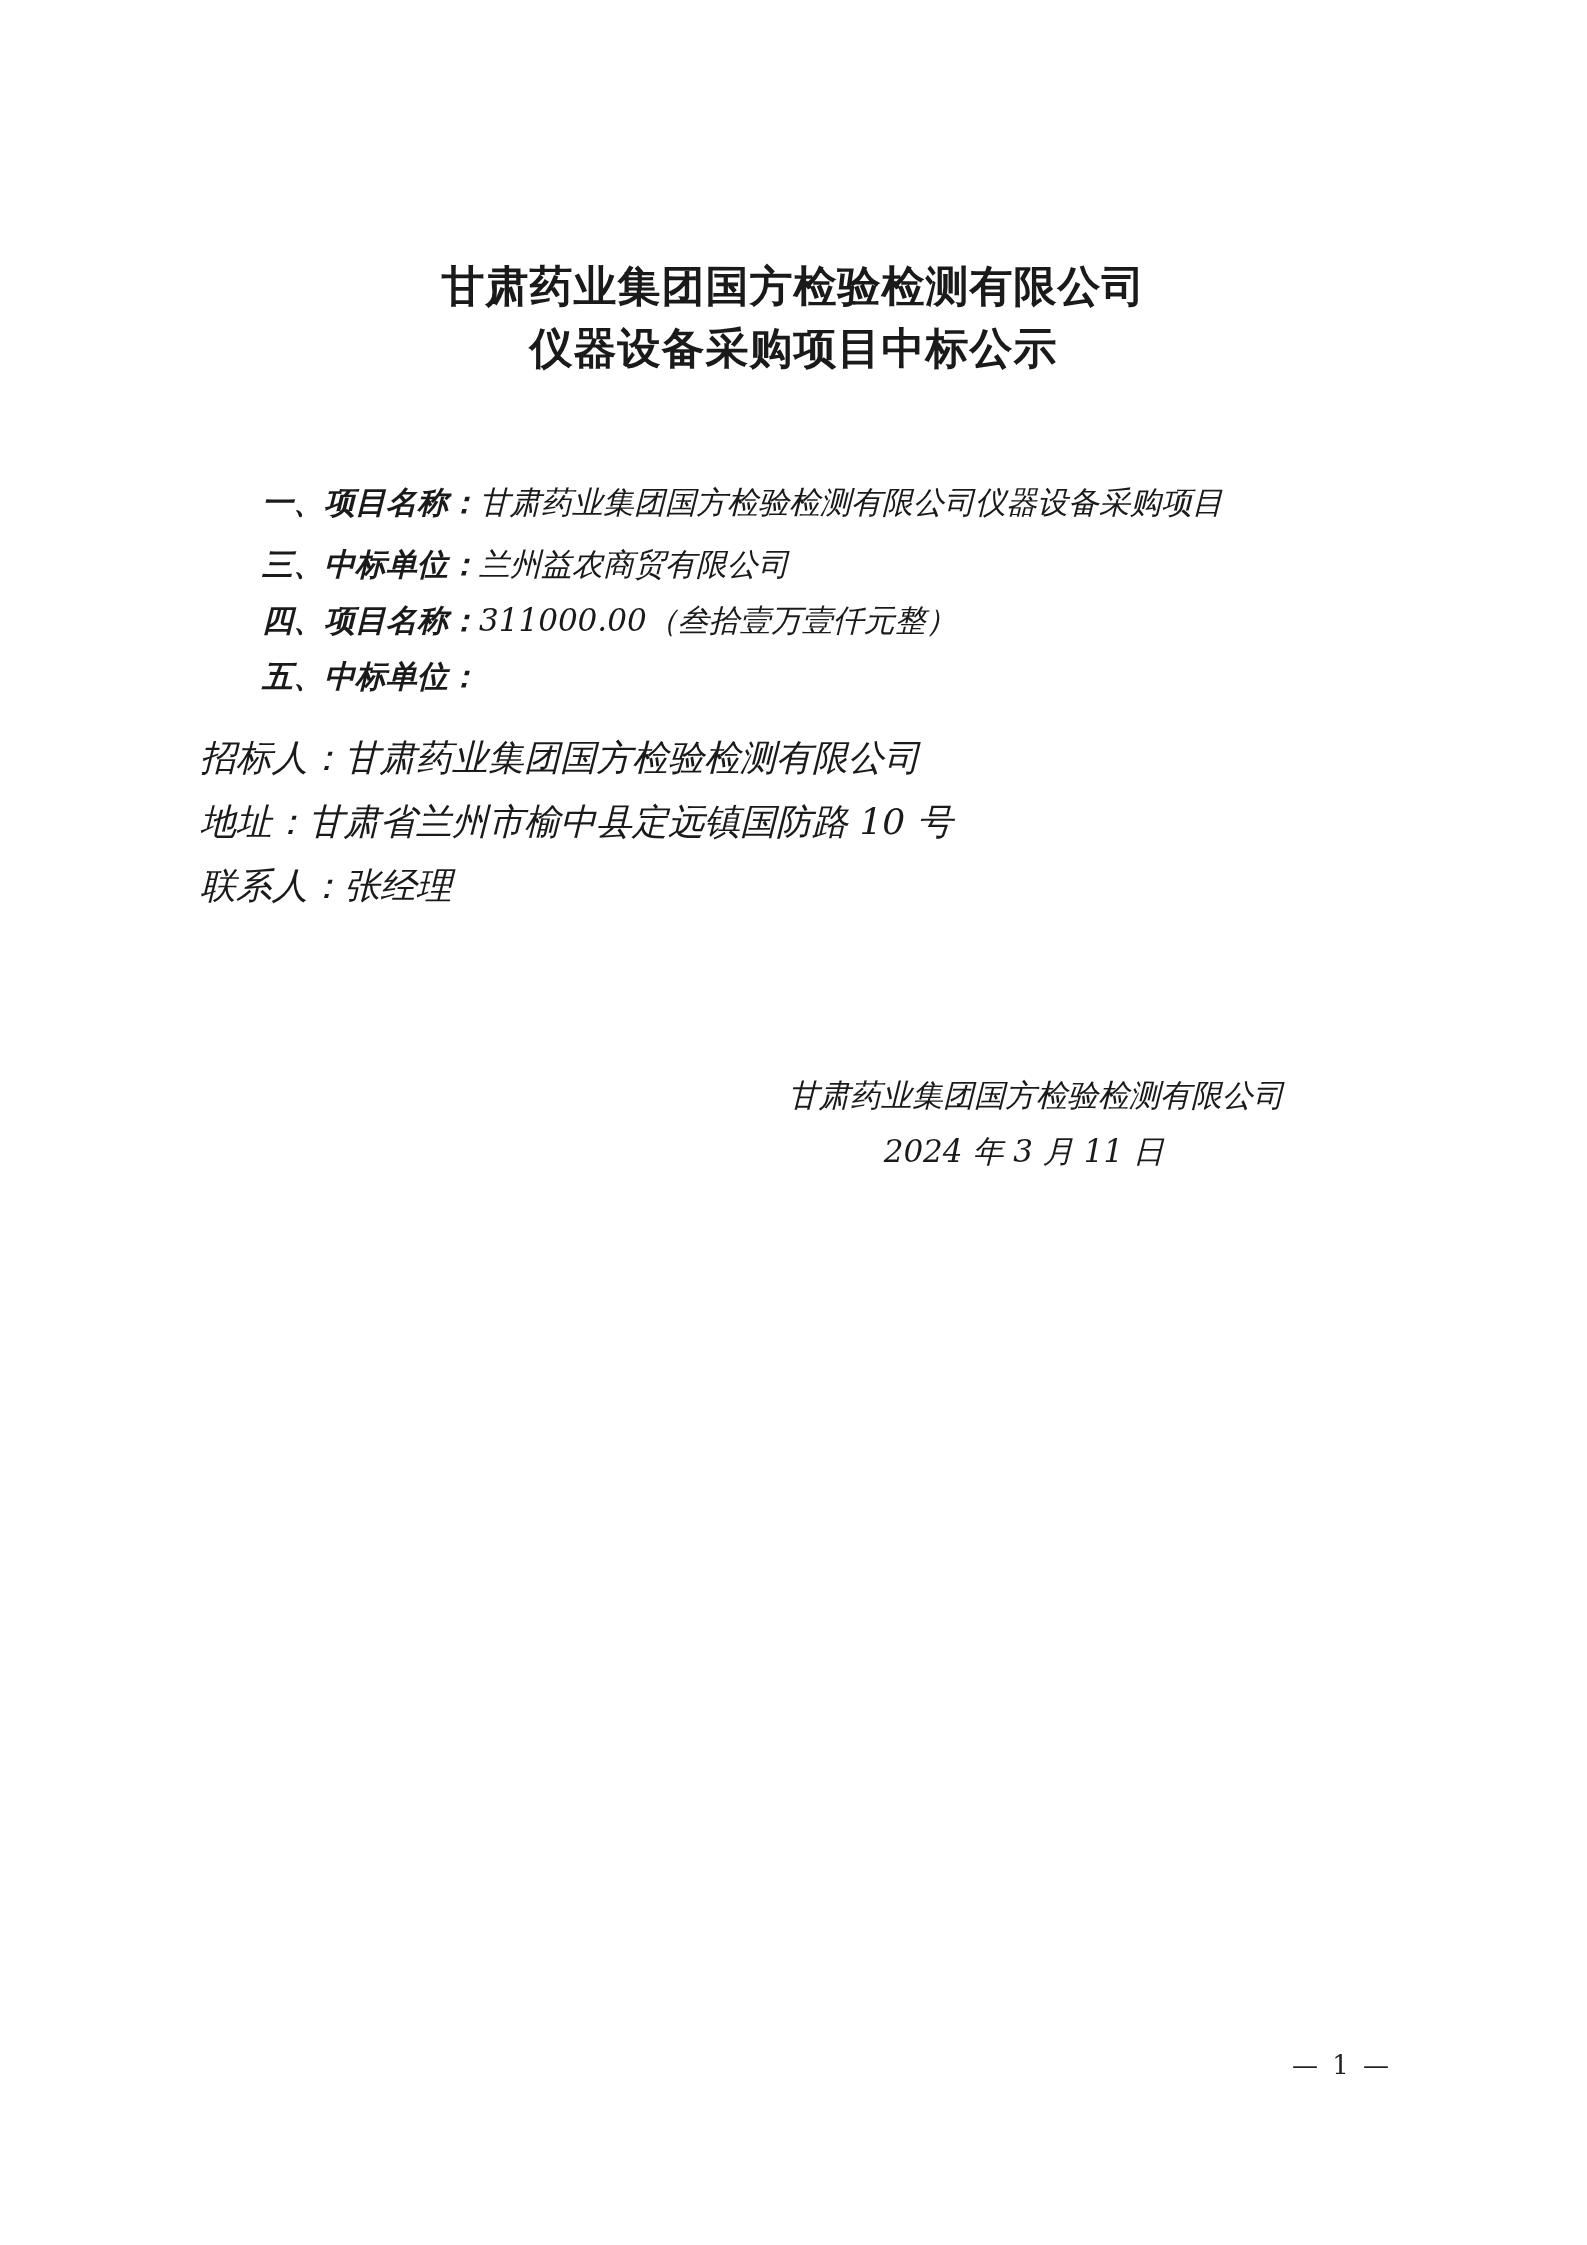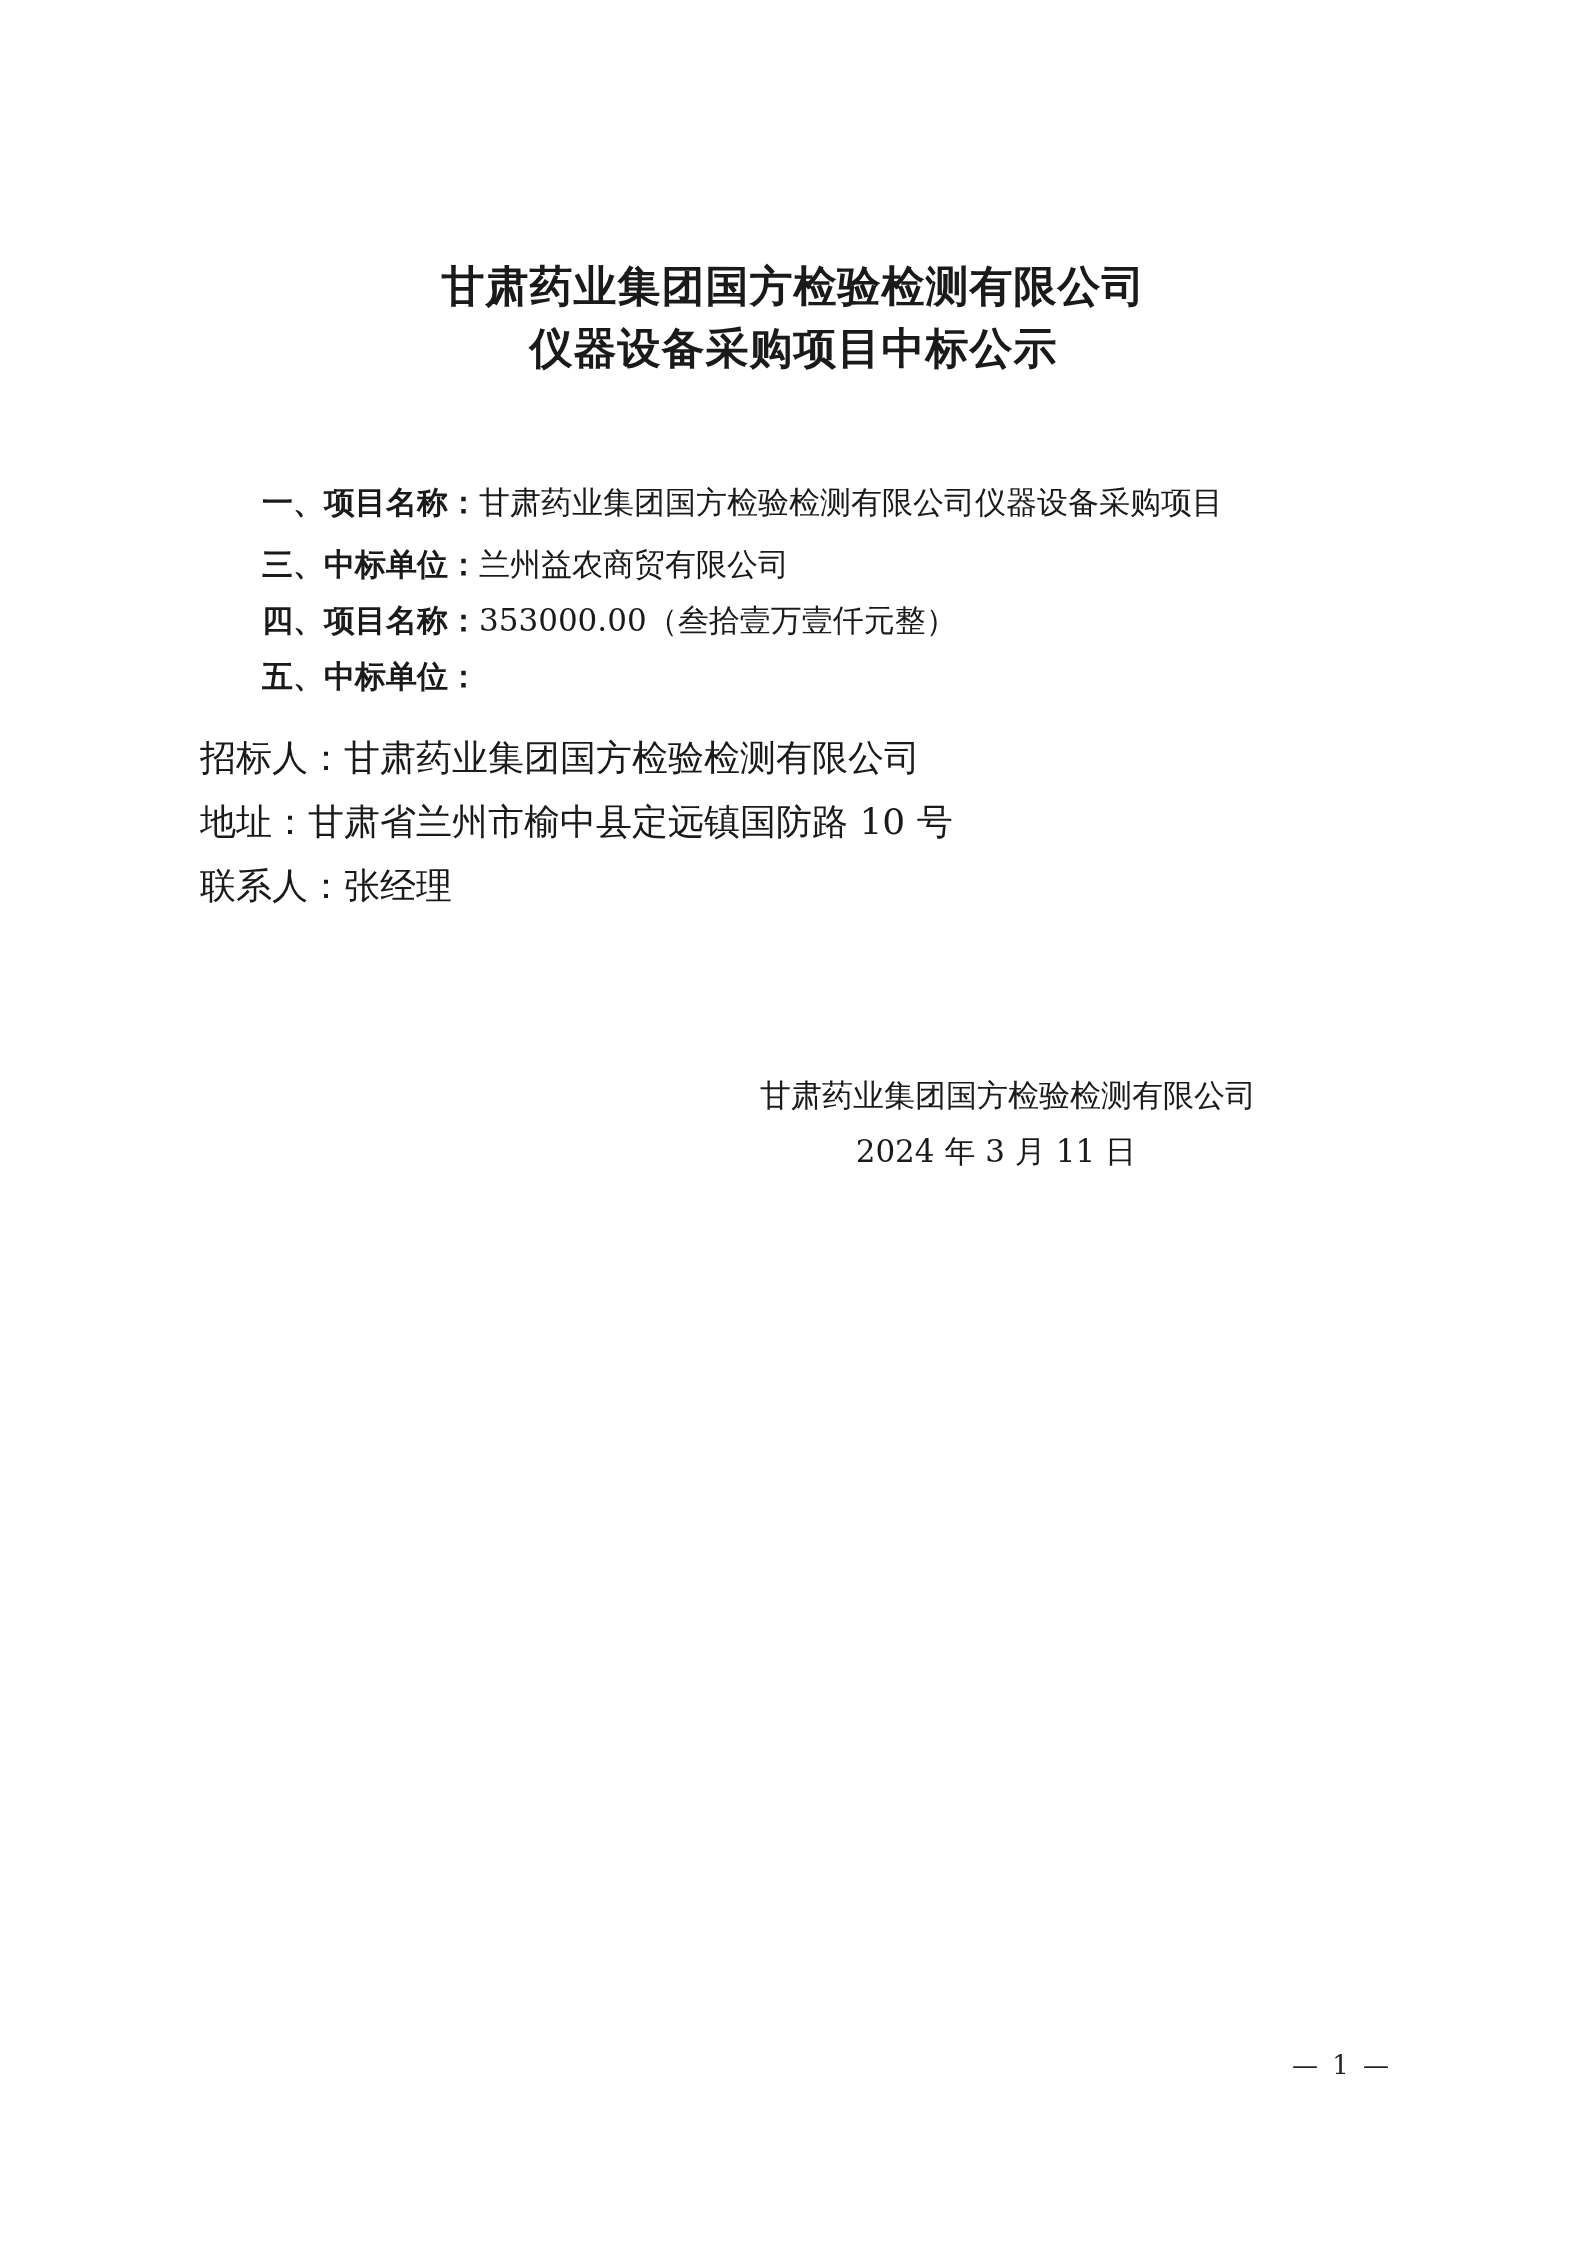--- a/index.html
+++ b/index.html
@@ -31,21 +31,22 @@
     margin: 0;
     padding-top: 255px;
   }
   .doc-title .line {
     display: block;
     white-space: nowrap;
   }
   .body-block {
     margin-top: 95px;
     padding-left: 200px;
-    padding-right: 116px;
+    padding-right: 88px;
+    font-style: italic;
   }
   .para {
     font-size: 31px;
     line-height: 1.75;
     margin: 0 0 8px 0;
     text-align: justify;
   }
   .para.indent {
     text-indent: 62px;
   }
@@ -100,21 +101,21 @@
     <p class="para indent">
       <span class="label">一、项目名称：</span><span>甘肃药业集团国方检验检测有限公司仪器设备采购项目</span>
     </p>
 
 
     <p class="para indent spaced">
       <span class="label">三、中标单位：</span><span>兰州益农商贸有限公司</span>
     </p>
 
     <p class="para indent spaced">
-      <span class="label">四、项目名称：</span><span>353000.00（叁拾壹万壹仟元整）</span>
+      <span class="label">四、项目名称：</span><span>311000.00（叁拾壹万壹仟元整）</span>
     </p>
 
     <p class="para indent spaced">
       <span class="label">五、中标单位：</span>
     </p>
 
     <div class="contact-wrap">
       <p class="contact-line">招标人：甘肃药业集团国方检验检测有限公司</p>
       <p class="contact-line">地址：甘肃省兰州市榆中县定远镇国防路 10 号</p>
       <p class="contact-line">联系人：张经理</p>

